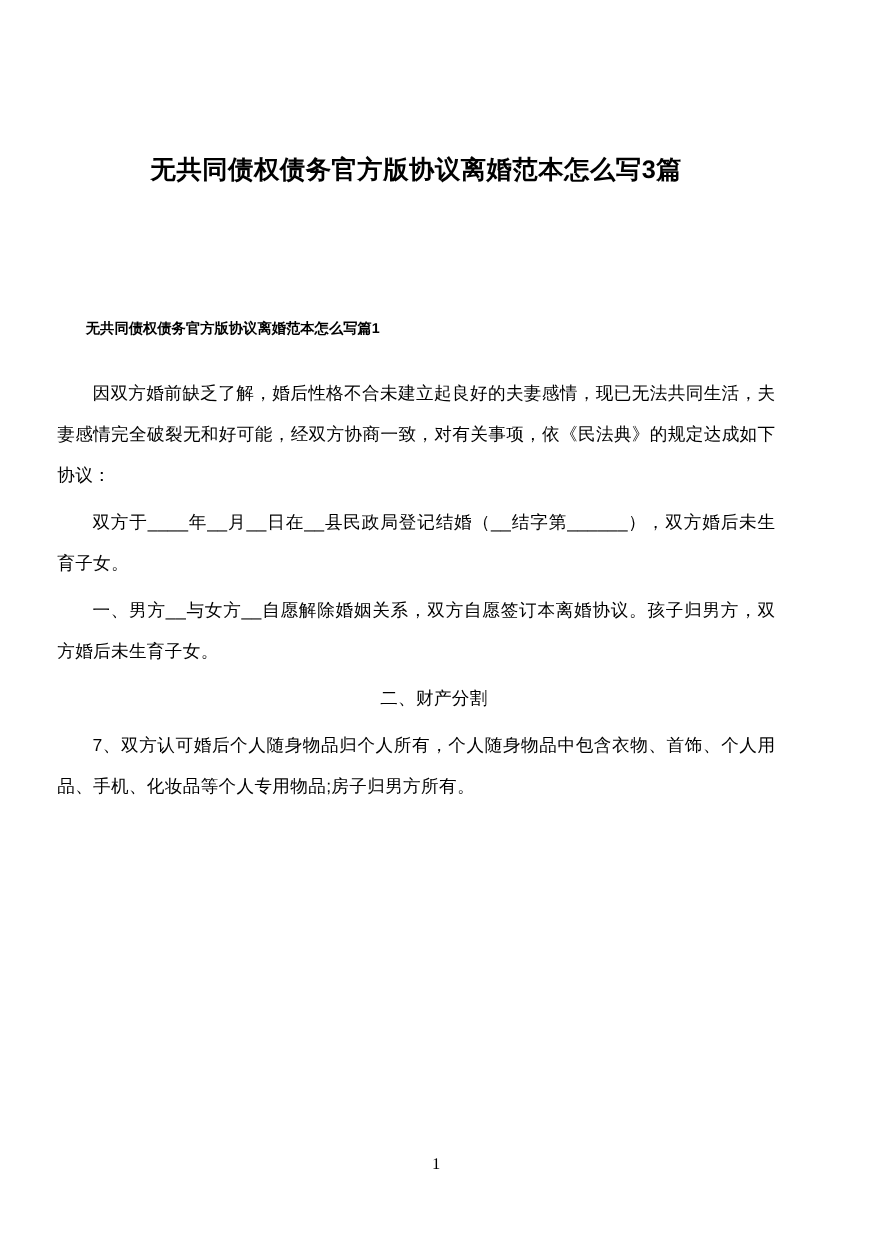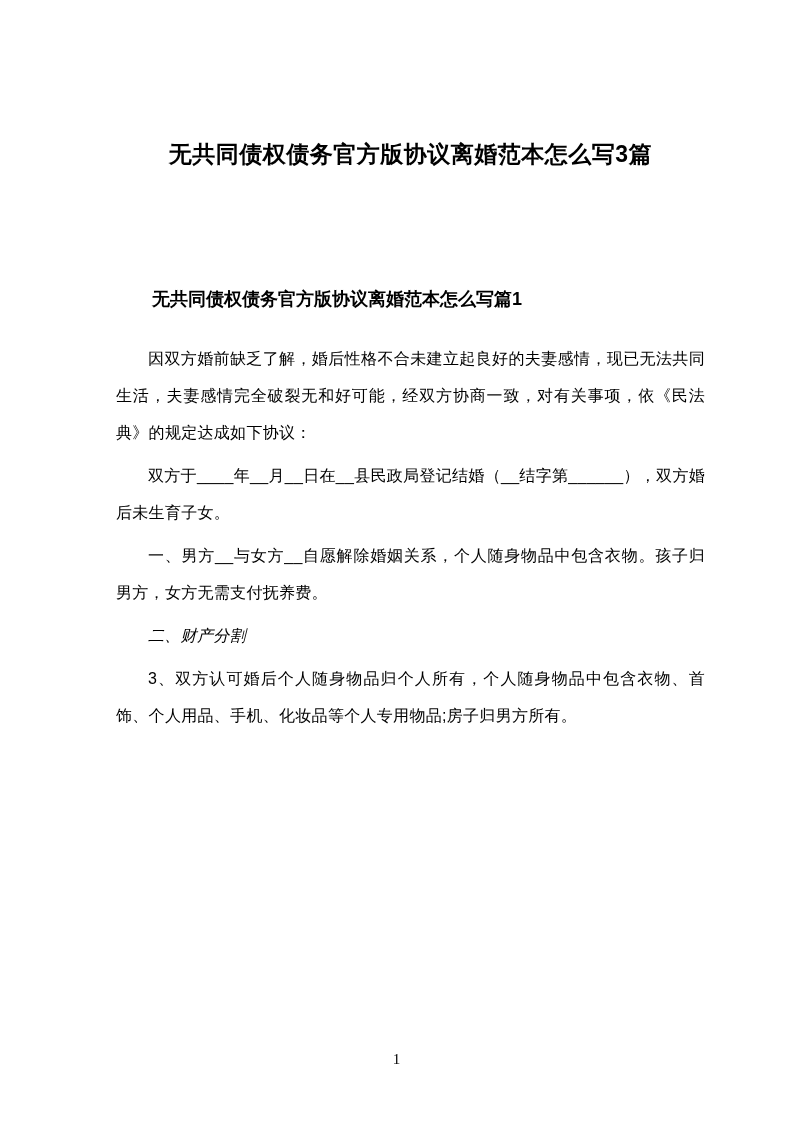--- a/index.html
+++ b/index.html
@@ -9,49 +9,49 @@
     height: 1122px;
     font-family: "Liberation Sans", "DejaVu Sans", sans-serif;
     color: #000000;
     overflow: hidden;
   }
   .page {
     position: relative;
     width: 793px;
     height: 1122px;
     background: #ffffff;
-    padding: 0 88px 0 116px;
+    padding: 0 88px 0 52px;
   }
   .doc-title {
     padding-top: 138px;
     font-size: 23px;
     line-height: 32px;
     font-weight: bold;
     text-align: center;
     letter-spacing: 0.5px;
   }
   .doc-heading {
     margin-top: 118px;
-    font-size: 18px;
+    font-size: 13px;
     line-height: 22px;
     font-weight: bold;
     text-indent: 2em;
     text-align: left;
   }
   .body-block { margin-top: 30px; }
   .para {
     font-size: 16px;
     line-height: 37px;
     text-align: justify;
     text-indent: 2em;
     word-break: break-all;
     margin-bottom: 6px;
     letter-spacing: 0.3px;
   }
-  .para.no-indent-heading { text-align: left; font-style: italic; }
+  .para.no-indent-heading { text-align: center; }
   .page-number {
     position: absolute;
     top: 1048px;
     left: 0;
     width: 793px;
     text-align: center;
     font-size: 15px;
     line-height: 22px;
     font-family: "Liberation Serif", "DejaVu Serif", serif;
   }
@@ -65,23 +65,23 @@
 
   <h2 class="doc-heading">无共同债权债务官方版协议离婚范本怎么写篇1</h2>
 
   <div class="body-block">
 
 
     <p class="para">因双方婚前缺乏了解，婚后性格不合未建立起良好的夫妻感情，现已无法共同生活，夫妻感情完全破裂无和好可能，经双方协商一致，对有关事项，依《民法典》的规定达成如下协议：</p>
 
     <p class="para">双方于____年__月__日在__县民政局登记结婚（__结字第______），双方婚后未生育子女。</p>
 
-    <p class="para">一、男方__与女方__自愿解除婚姻关系，个人随身物品中包含衣物。孩子归男方，女方无需支付抚养费。</p>
+    <p class="para">一、男方__与女方__自愿解除婚姻关系，双方自愿签订本离婚协议。孩子归男方，双方婚后未生育子女。</p>
 
     <p class="para no-indent-heading">二、财产分割</p>
 
-    <p class="para">3、双方认可婚后个人随身物品归个人所有，个人随身物品中包含衣物、首饰、个人用品、手机、化妆品等个人专用物品;房子归男方所有。</p>
+    <p class="para">7、双方认可婚后个人随身物品归个人所有，个人随身物品中包含衣物、首饰、个人用品、手机、化妆品等个人专用物品;房子归男方所有。</p>
 
   </div>
 
   <div class="page-number">1</div>
 
 </div>
 
 </body></html>

